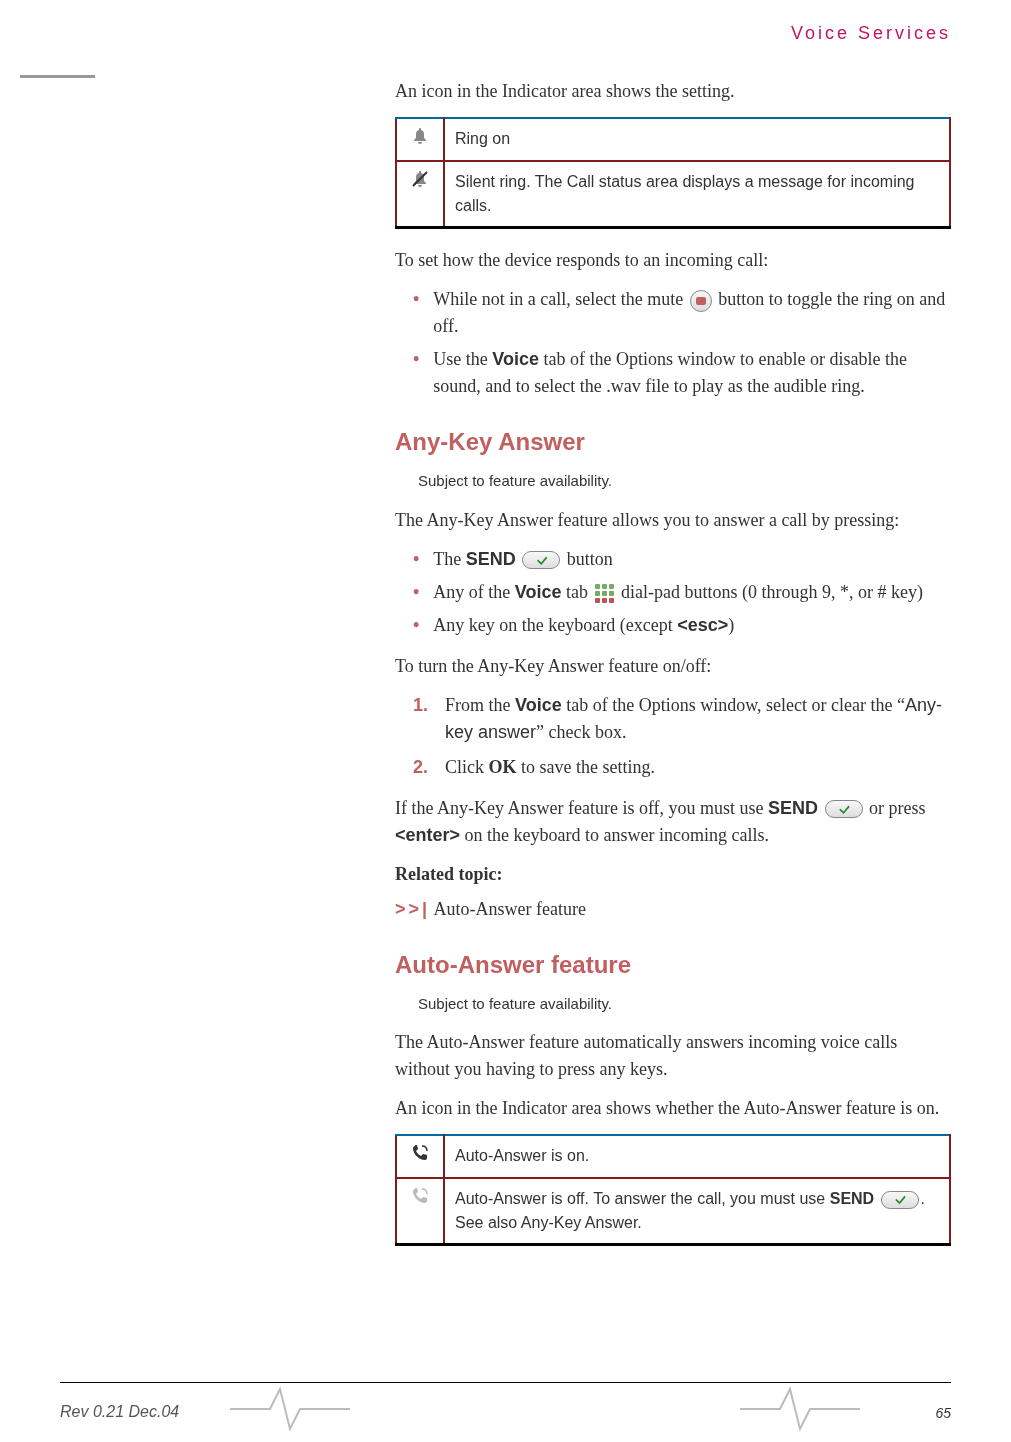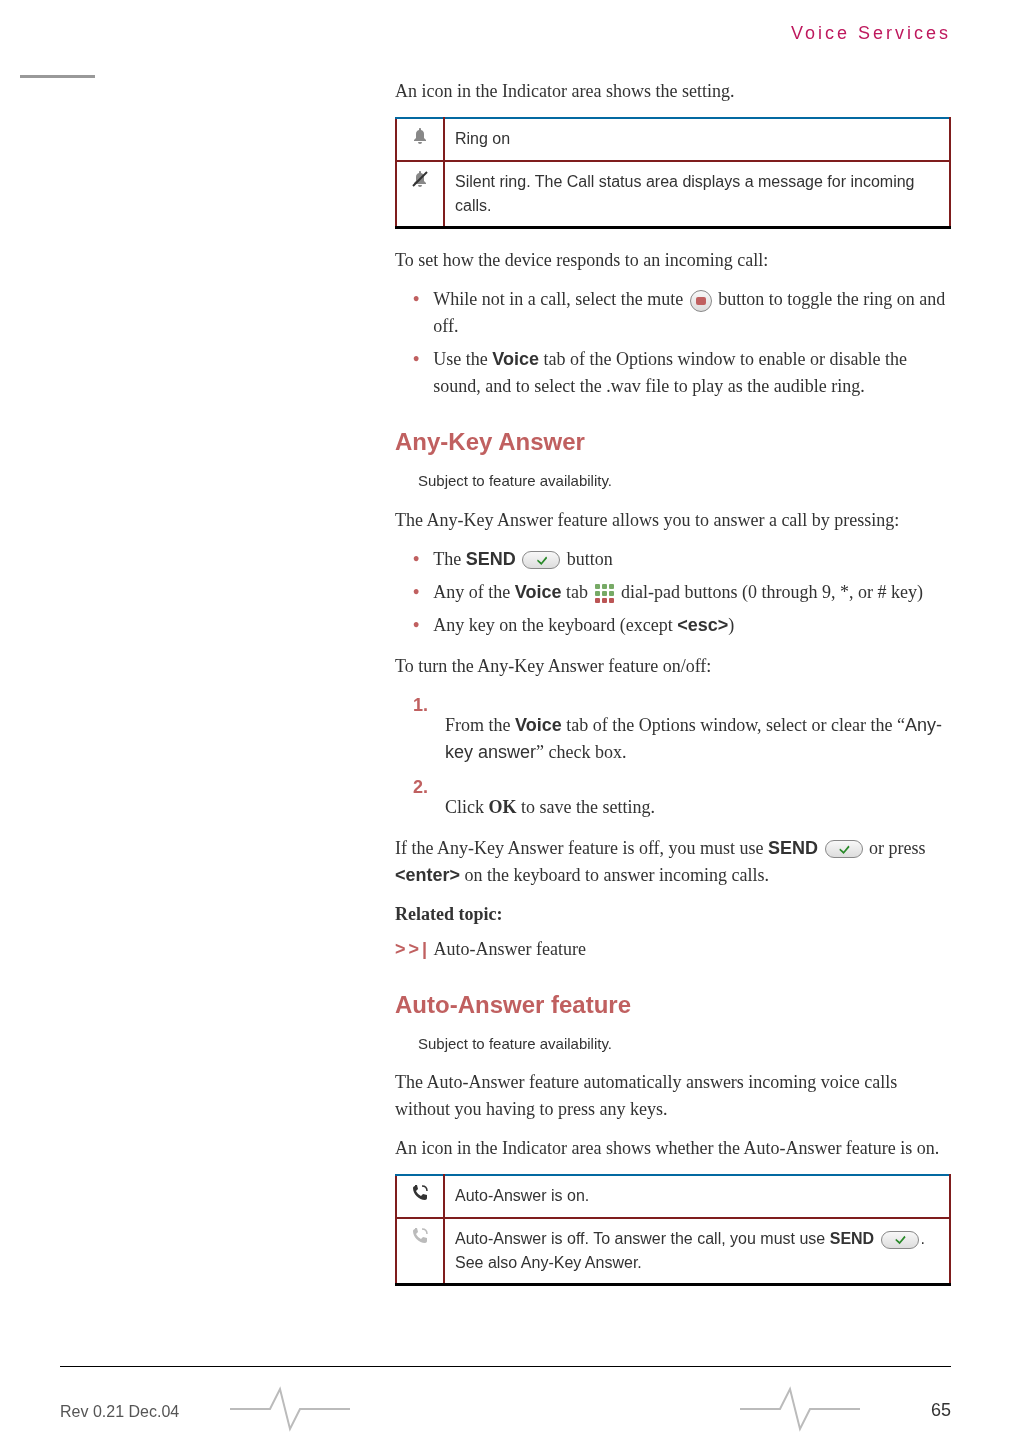--- a/index.html
+++ b/index.html
@@ -53,21 +53,21 @@
     .icon-table .thick-top td { border-top: 2px solid #0369a1; }
     .icon-table .thick-bot td { border-bottom: 3px solid #000; }
     .icon-cell { width: 48px; text-align: center; }
     .bullet-list { list-style: none; margin: 0 0 14px 18px; }
     .bullet-list li { display: flex; margin-bottom: 6px; }
     .bullet-list li .bul { color: #c06060; margin-right: 14px; font-weight: bold; }
     .bullet-list li .txt { flex: 1; }
     .num-list { list-style: none; margin: 0 0 14px 18px; }
     .num-list li { display: flex; margin-bottom: 8px; }
     .num-list li .num { color: #c06060; font-family: Arial, sans-serif; font-weight: bold; margin-right: 14px; min-width: 18px; }
-    .num-list li .txt { flex: 1; margin-top: 20px; }
+    .num-list li .txt { flex: 1; }
     h2.section {
       color: #c06060;
       font-family: Arial, sans-serif;
       font-weight: bold;
       font-size: 24px;
       margin-top: 24px;
       margin-bottom: 10px;
     }
     .note {
       font-family: Arial, sans-serif;
@@ -127,40 +127,41 @@
       position: absolute; width: 5px; height: 5px;
       background: #7a6; border-radius: 1px;
     }
     .dialpad-icon .d1{left:1px;top:1px;} .dialpad-icon .d2{left:8px;top:1px;} .dialpad-icon .d3{left:15px;top:1px;}
     .dialpad-icon .d4{left:1px;top:8px;} .dialpad-icon .d5{left:8px;top:8px;} .dialpad-icon .d6{left:15px;top:8px;}
     .dialpad-icon .d7{left:1px;top:15px;background:#b55;} .dialpad-icon .d8{left:8px;top:15px;background:#b55;} .dialpad-icon .d9{left:15px;top:15px;background:#b55;}
     .footer {
       position: absolute;
       left: 0; right: 0;
       bottom: 0;
-      height: 76px;
+      height: 60px;
+      font-style: italic;
     }
     .footer-line {
       border-top: 1px solid #000;
       margin: 0 60px;
     }
     .footer-left {
       position: absolute;
       left: 60px;
       bottom: 18px;
       font-family: Arial, sans-serif;
       font-size: 16px;
       color: #555;
     }
     .footer-right {
       position: absolute;
       right: 60px;
       bottom: 18px;
       font-family: Arial, sans-serif;
-      font-size: 18px;
+      font-size: 14px;
     }
     svg.sig { position: absolute; bottom: 8px; }
     .sig1 { left: 230px; }
     .sig2 { left: 740px; }
   </style>
 </head>
 <body>
 
 <div class="header-title">Voice Services</div>
 <div class="tab-mark"></div>

